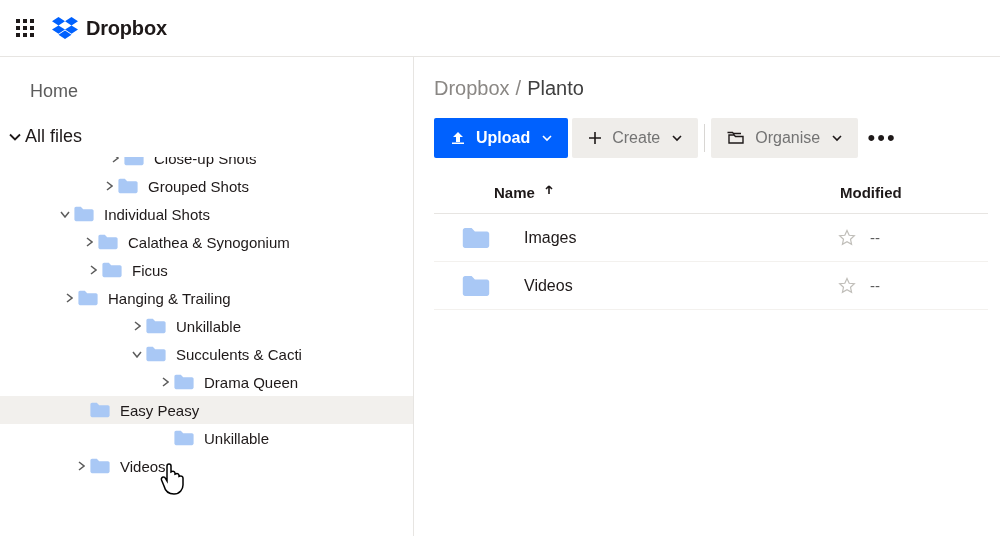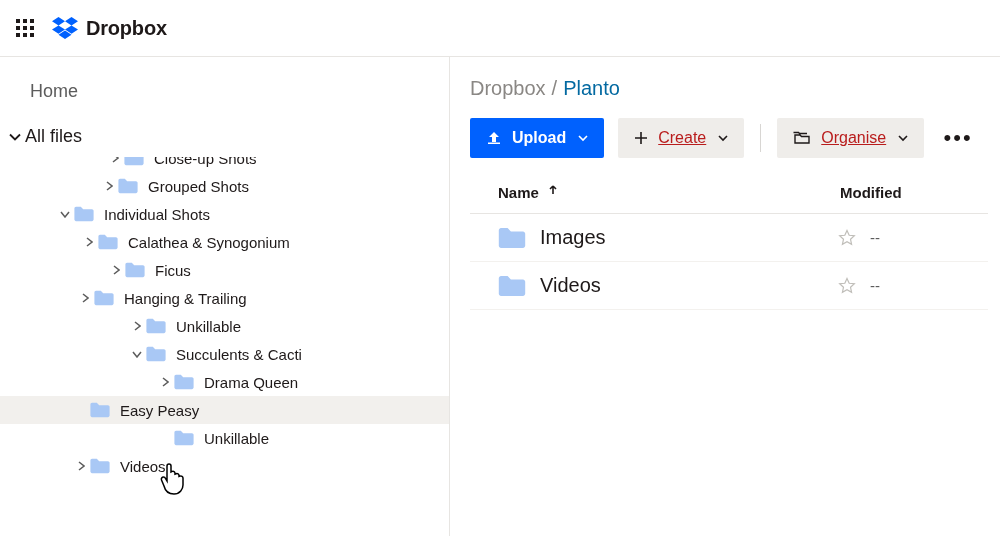--- a/index.html
+++ b/index.html
@@ -4,48 +4,48 @@
 <style>
   * { box-sizing: border-box; }
   html, body { margin:0; padding:0; width:1000px; height:536px; font-family: -apple-system, "Segoe UI", Helvetica, Arial, sans-serif; color:#1e1919; background:#fff; overflow:hidden; }
   .header { height:56px; display:flex; align-items:center; padding:0 16px; gap:18px; }
   .apps-grid { width:18px; height:18px; display:grid; grid-template-columns:repeat(3,4px); grid-template-rows:repeat(3,4px); gap:3px; cursor:pointer; }
   .apps-grid span { background:#1e1919; width:4px; height:4px; }
   .brand { display:flex; align-items:center; gap:8px; cursor:pointer; }
   .brand-name { font-weight:700; font-size:20px; letter-spacing:-0.2px; }
   .brand-logo svg { display:block; }
   .body { display:flex; height:480px; border-top:1px solid #e7e5e2; }
-  .sidebar { width:450px; border-right:1px solid #e7e5e2; display:flex; flex-direction:column; }
+  .sidebar { width:414px; border-right:1px solid #e7e5e2; display:flex; flex-direction:column; }
   .sb-home { padding:24px 0 16px 30px; font-size:18px; color:#5c5c5c; cursor:pointer; }
   .sb-allfiles { display:flex; align-items:center; gap:3px; padding:8px 0 10px 8px; font-size:18px; cursor:pointer; }
   .chev { width:14px; height:14px; display:flex; align-items:center; justify-content:center; }
   .tree { padding-left:0; overflow:hidden; }
   .node { display:flex; align-items:center; height:28px; font-size:15px; color:#1e1919; cursor:pointer; }
   .node .arrow { width:18px; display:flex; justify-content:center; color:#5c5c5c; font-size:12px; }
   .node .ficon { margin-right:10px; display:flex; }
   .node .lbl { white-space:nowrap; }
   .node.hover { background:#f2f0ed; }
   .folder-svg { width:20px; height:16px; }
   .main { flex:1; padding:20px 12px 0 20px; }
   .crumbs { display:flex; align-items:center; gap:6px; font-size:20px; margin-bottom:18px; }
   .crumbs .root { color:#8a8784; cursor:pointer; }
   .crumbs .sep { color:#8a8784; }
-  .crumbs .leaf { color:#0369a1;text-align:center; }
-  .toolbar { display:flex; align-items:center; gap:14px; margin-bottom:26px; }
+  .crumbs .leaf { color:#404040;text-align:center; }
+  .toolbar { display:flex; align-items:center; gap:4px; margin-bottom:26px; }
   .btn { display:flex; align-items:center; gap:10px; height:40px; padding:0 16px; font-size:16px; border-radius:2px; cursor:pointer; border:none; }
   .btn.primary { background:#0061fe; color:#fff; font-weight:600; }
-  .btn.secondary { background:#efedea; color:#b91c1c;text-decoration:underline; }
+  .btn.secondary { background:#efedea; color:#737373; }
   .divider { width:1px; height:28px; background:#d8d6d3; margin:0 2px; }
   .more { width:40px; height:40px; display:flex; align-items:center; justify-content:center; cursor:pointer; font-size:22px; letter-spacing:2px; }
   .table-head { display:flex; align-items:center; padding:0 28px 12px 28px; border-bottom:1px solid #e7e5e2; font-size:15px; font-weight:600; }
-  .col-name { flex:1; display:flex; gap:8px; cursor:pointer; }
+  .col-name { flex:1; display:flex; gap:8px; cursor:pointer;margin-left:32px; }
   .col-mod { width:120px; }
   .row { display:flex; align-items:center; height:48px; padding:0 28px; border-bottom:1px solid #f3f1ee; }
   .row .ficon { margin-right:14px; display:flex; }
-  .row .rname { flex:1; font-size:20px; cursor:pointer; }
+  .row .rname { flex:1; font-size:16px; cursor:pointer;margin-left:20px; }
   .row .star { width:32px; color:#c0beb9; cursor:pointer; display:flex; }
   .row .rmod { width:90px; color:#5c5c5c; font-size:15px; }
   .folder-lg svg { width:28px; height:22px; }
   .caret-dn { font-size:12px; margin-left:2px; }
   .cursor { position:absolute; left:158px; top:462px; pointer-events:none; }
 </style>
 </head>
 <body>
 
 <div class="header">
@@ -127,34 +127,34 @@
               <path d="M2 1 L7 5 L2 9" fill="none" stroke="#5c5c5c" stroke-width="1.5"></path>
             </svg>
           </span>
           <span class="ficon">
             <svg class="folder-svg" style="width:20px;height:16px" viewBox="0 0 24 20">
               <path fill="#a9c8f5" d="M0 3c0-1 1-2 2-2h6l3 3h11c1 0 2 1 2 2v11c0 1-1 2-2 2H2c-1 0-2-1-2-2V3z"></path>
             </svg>
           </span>
           <span class="lbl">Calathea &amp; Synogonium</span>
         </div>
-        <div class="node" style="padding-left: 107px;">
+        <div class="node" style="padding-left: 84px;">
           <span class="arrow">
             <svg width="8" height="10" viewBox="0 0 8 10">
               <path d="M2 1 L7 5 L2 9" fill="none" stroke="#5c5c5c" stroke-width="1.5"></path>
             </svg>
           </span>
           <span class="ficon">
             <svg class="folder-svg" style="width:20px;height:16px" viewBox="0 0 24 20">
               <path fill="#a9c8f5" d="M0 3c0-1 1-2 2-2h6l3 3h11c1 0 2 1 2 2v11c0 1-1 2-2 2H2c-1 0-2-1-2-2V3z"></path>
             </svg>
           </span>
           <span class="lbl">Ficus</span>
         </div>
-        <div class="node" style="padding-left: 76px;">
+        <div class="node" style="padding-left: 60px;">
           <span class="arrow">
             <svg width="8" height="10" viewBox="0 0 8 10">
               <path d="M2 1 L7 5 L2 9" fill="none" stroke="#5c5c5c" stroke-width="1.5"></path>
             </svg>
           </span>
           <span class="ficon">
             <svg class="folder-svg" style="width:20px;height:16px" viewBox="0 0 24 20">
               <path fill="#a9c8f5" d="M0 3c0-1 1-2 2-2h6l3 3h11c1 0 2 1 2 2v11c0 1-1 2-2 2H2c-1 0-2-1-2-2V3z"></path>
             </svg>
           </span>

